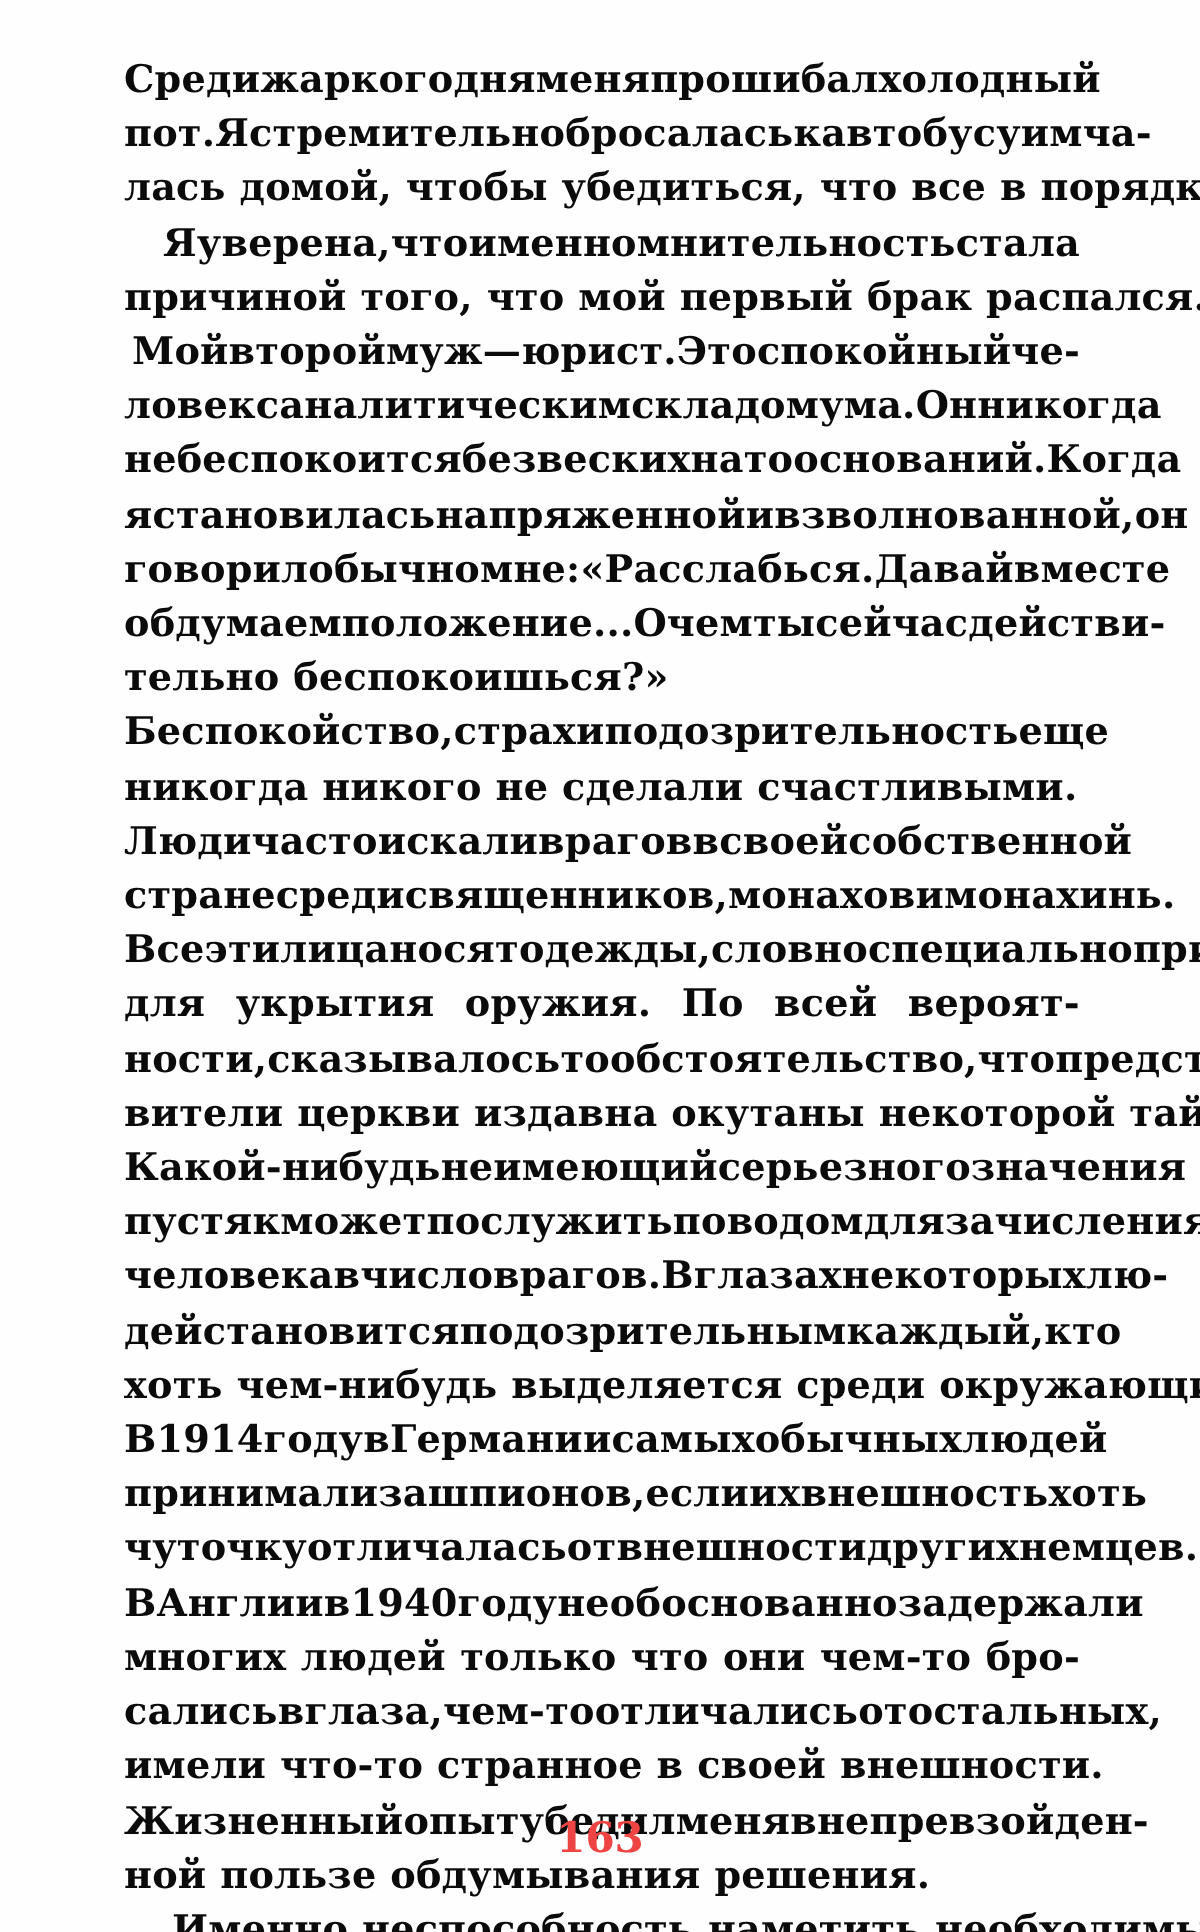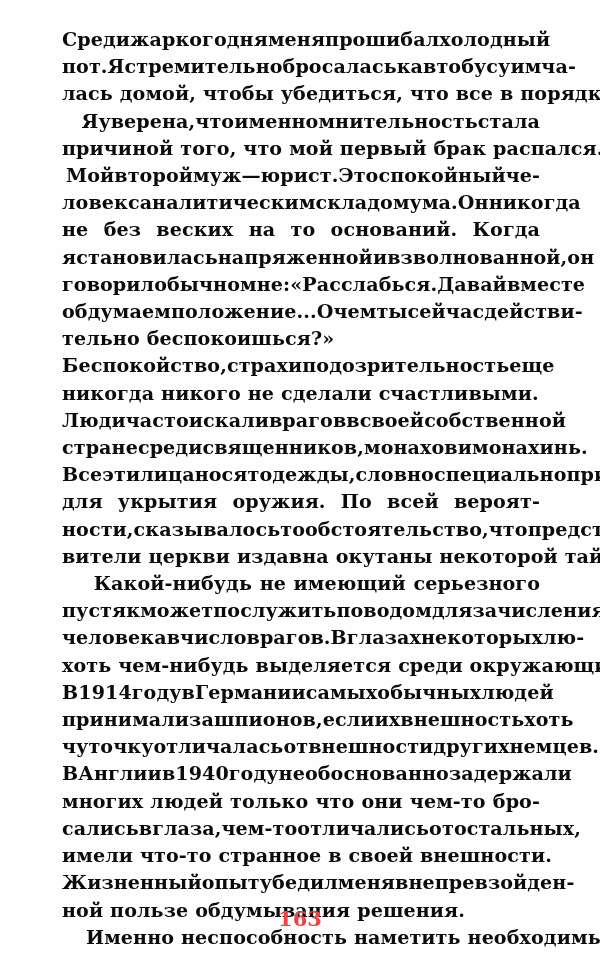--- a/index.html
+++ b/index.html
@@ -123,20 +123,21 @@
           <span>ловек</span>
           <span>с</span>
           <span>аналитическим</span>
           <span>складом</span>
           <span>ума.</span>
           <span>Он</span>
           <span>никогда</span>
         </span>
         <span class="ln j">
           <span>не</span>
+          <span>беспокоится</span>
           <span>без</span>
           <span>веских</span>
           <span>на</span>
           <span>то</span>
           <span>оснований.</span>
           <span>Когда</span>
         </span>
         <span class="ln j">
           <span>я</span>
           <span>становилась</span>
@@ -222,38 +223,46 @@
         </span>
         <span class="ln">вители церкви издавна окутаны некоторой тайной.</span>
       </p>
       <p class="para">
         <span class="ln j">
           <span class="indent"></span>
           <span>Какой-нибудь</span>
           <span>не</span>
           <span>имеющий</span>
           <span>серьезного</span>
+          <span>значения</span>
         </span>
         <span class="ln j">
           <span>пустяк</span>
           <span>может</span>
           <span>послужить</span>
           <span>поводом</span>
           <span>для</span>
           <span>зачисления</span>
         </span>
         <span class="ln j">
           <span>человека</span>
           <span>в</span>
           <span>число</span>
           <span>врагов.</span>
           <span>В</span>
           <span>глазах</span>
           <span>некоторых</span>
           <span>лю-</span>
+        </span>
+        <span class="ln j">
+          <span>дей</span>
+          <span>становится</span>
+          <span>подозрительным</span>
+          <span>каждый,</span>
+          <span>кто</span>
         </span>
         <span class="ln">хоть чем-нибудь выделяется среди окружающих.</span>
       </p>
       <p class="para">
         <span class="ln j">
           <span class="indent"></span>
           <span>В</span>
           <span>1914</span>
           <span>году</span>
           <span>в</span>

